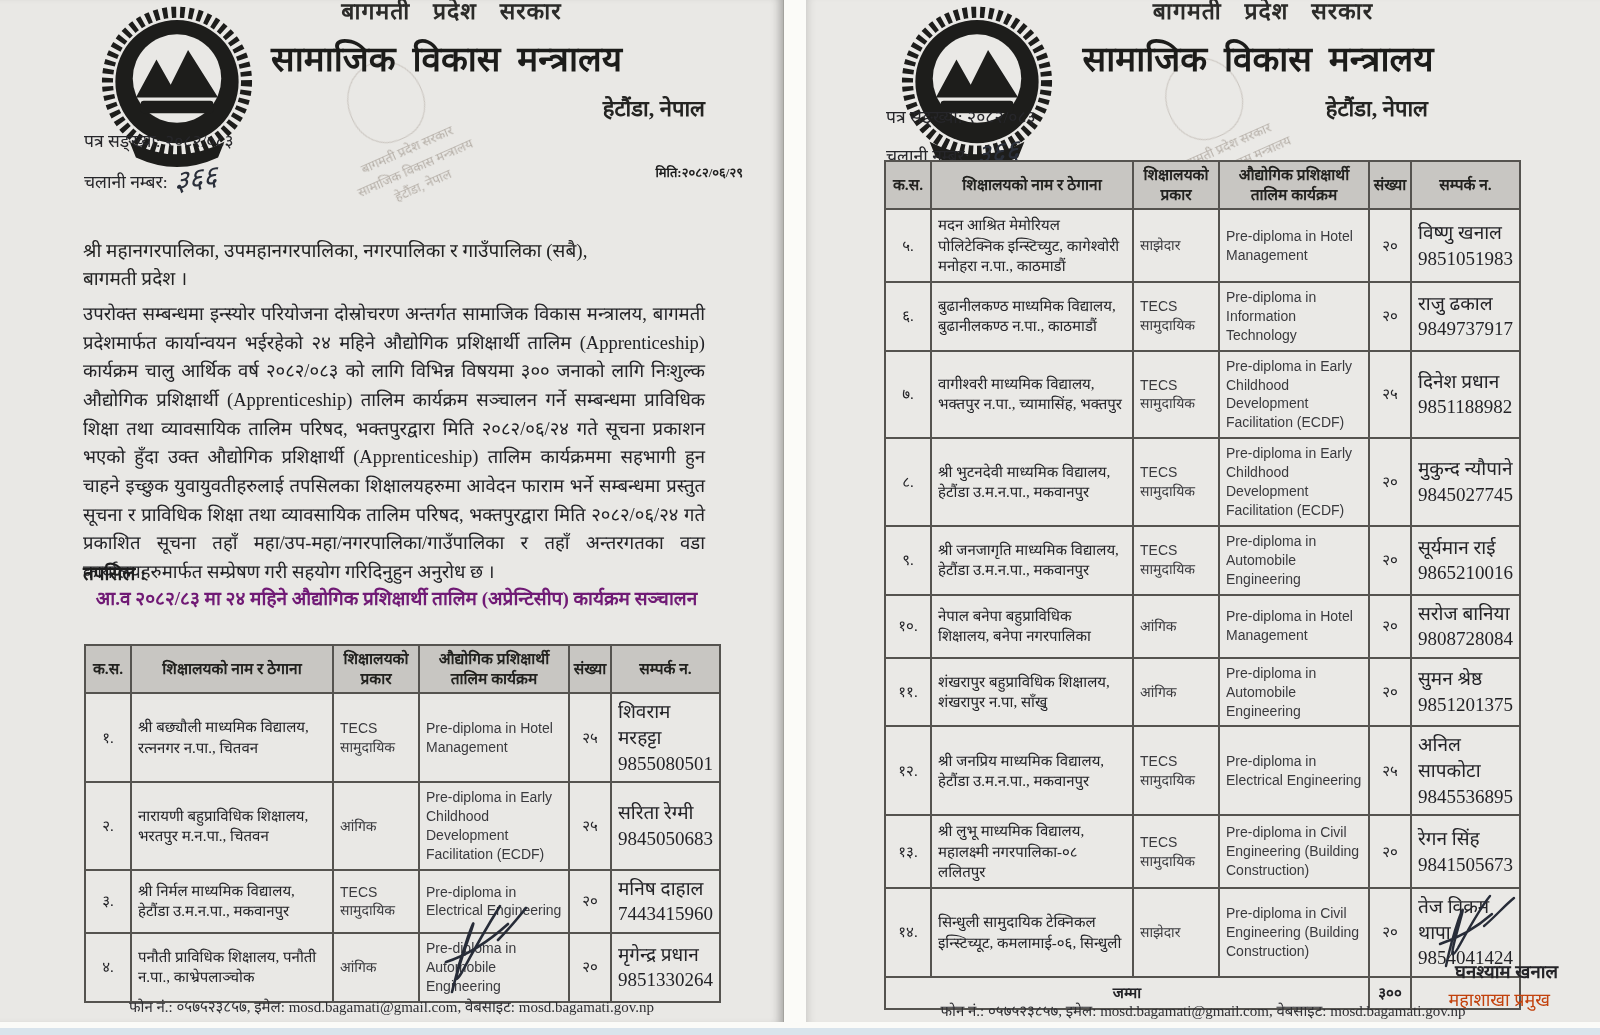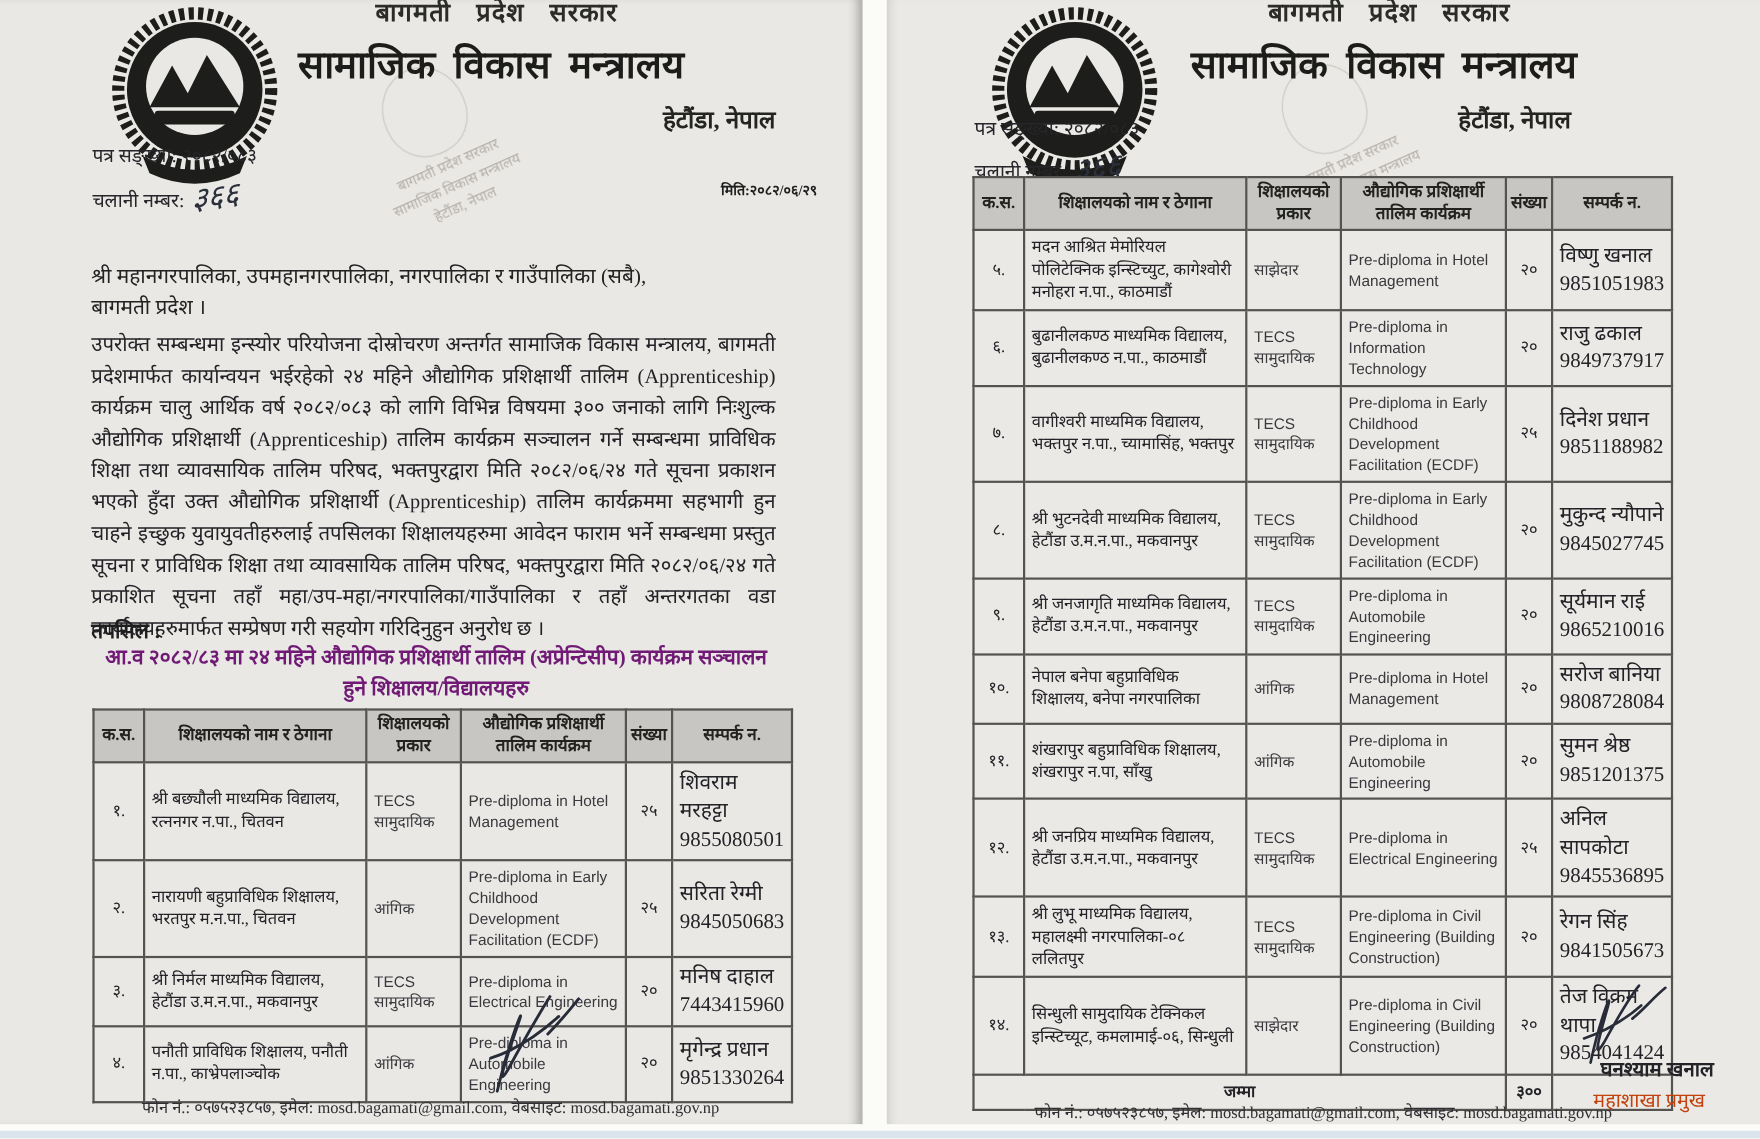--- a/index.html
+++ b/index.html
@@ -90,21 +90,20 @@
 
   <div class="abs addr" style="left:83px;top:237px;">श्री महानगरपालिका, उपमहानगरपालिका, नगरपालिका र गाउँपालिका (सबै),</div>
   <div class="abs addr" style="left:83px;top:265px;">बागमती प्रदेश ।</div>
 
   <p class="abs body-para" style="top:300px;"><span>उपरोक्त सम्बन्धमा इन्स्योर परियोजना दोस्रोचरण अन्तर्गत सामाजिक विकास मन्त्रालय, बागमती प्रदेशमार्फत कार्यान्वयन भईरहेको २४ महिने औद्योगिक प्रशिक्षार्थी तालिम (Apprenticeship) कार्यक्रम चालु आर्थिक वर्ष २०८२/०८३ को लागि विभिन्न विषयमा ३०० जनाको लागि निःशुल्क </span><span class="b">औद्योगिक प्रशिक्षार्थी (Apprenticeship) तालिम कार्यक्रम सञ्चालन गर्ने</span><span> सम्बन्धमा प्राविधिक शिक्षा तथा व्यावसायिक तालिम परिषद, भक्तपुरद्वारा मिति २०८२/०६/२४ गते सूचना प्रकाशन भएको हुँदा उक्त औद्योगिक प्रशिक्षार्थी </span><span class="b">(Apprenticeship)</span><span> तालिम कार्यक्रममा सहभागी हुन चाहने इच्छुक युवायुवतीहरुलाई तपसिलका शिक्षालयहरुमा आवेदन फाराम भर्ने सम्बन्धमा प्रस्तुत सूचना र प्राविधिक शिक्षा तथा व्यावसायिक तालिम परिषद, भक्तपुरद्वारा मिति २०८२/०६/२४ गते प्रकाशित सूचना तहाँ महा/उप-महा/नगरपालिका/गाउँपालिका र तहाँ अन्तरगतका वडा कार्यालयहरुमार्फत सम्प्रेषण गरी सहयोग गरिदिनुहुन अनुरोध छ ।</span></p>
 
   <div class="abs tapasil" style="left:83px;top:560px;">तपसिल :</div>
 
   <div class="abs tbl-title" style="top:585px;">
     <div>आ.व २०८२/८३ मा  २४ महिने औद्योगिक प्रशिक्षार्थी तालिम (अप्रेन्टिसीप) कार्यक्रम सञ्चालन</div>
-    <div>हुने शिक्षालय/विद्यालयहरु</div>
   </div>
 
   <table class="abs doc-table" style="left:84px;top:644px;">
     <colgroup>
         <col class="col-sn">
         <col class="col-school">
         <col class="col-type">
         <col class="col-program">
         <col class="col-count">
         <col class="col-contact">

